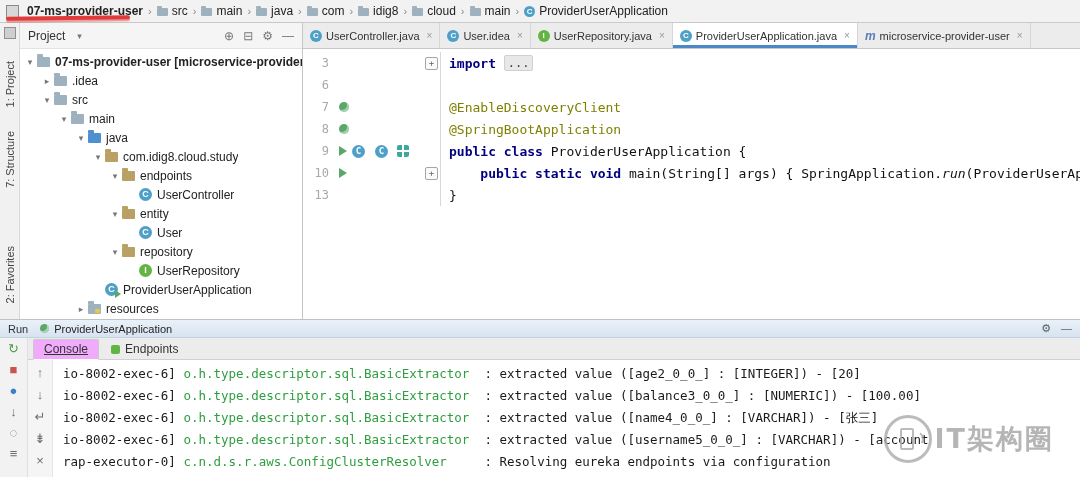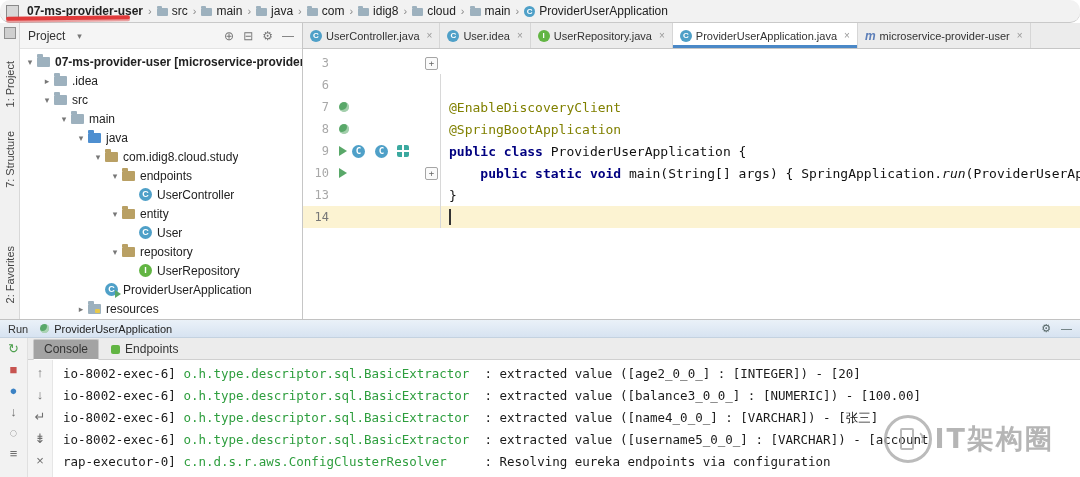--- a/index.html
+++ b/index.html
@@ -1,21 +1,21 @@
 <!DOCTYPE html>
 <html style="--keyword: #000080; --annotation: #808000; --logger-green: #2E9E3E; --caret-line: #FCF3D2; --tab-accent: #4A88C7; --annotation-red: #E03A3A; --run-green: #59A869; --class-blue: #4FA0C8; --interface-green: #62B543; --folder-gray: #9DB1BE; --folder-java: #4E8FD0; --package-tan: #B9A064;"><head>
 <meta charset="utf-8">
 <style>
   html,body{margin:0;padding:0;background:#fff;}
   #app{position:relative;width:1080px;height:477px;overflow:hidden;background:#fff;
        font-family:"Liberation Sans",sans-serif;font-size:12px;color:#222;}
 
   
   .navbar{height:22px;background:#F2F2F2;border-bottom:1px solid #C9C9C9;
-          display:flex;align-items:center;padding:0 6px;gap:4px;border-radius:10px;}
+          display:flex;align-items:center;padding:0 6px;gap:4px;}
   .win-icon{width:11px;height:11px;border:1px solid #8A8A8A;background:#D8D8D8;flex:none;margin-right:2px;}
   .nav-items{display:flex;align-items:center;gap:2px;white-space:nowrap;}
   .bc-item{display:inline-flex;align-items:center;gap:4px;padding:0 2px;cursor:pointer;}
   .bc-item.b .bc-label{font-weight:bold;}
   .bc-sep{color:#8A8A8A;font-size:11px;margin:0 1px;}
   .mini-folder{position:relative;width:11px;height:8px;background:var(--folder-gray);border-radius:1px;flex:none;margin-top:2px;}
   .mini-folder::before{content:"";position:absolute;top:-2px;left:0;width:5px;height:2px;background:inherit;border-radius:1px 1px 0 0;}
   .mini-class{width:11px;height:11px;border-radius:50%;background:var(--class-blue);color:#fff;
               font-size:8px;font-weight:bold;line-height:11px;text-align:center;flex:none;}
   .red-underline{position:absolute;left:6px;top:16px;width:124px;height:4px;border-radius:3px;
@@ -105,22 +105,22 @@
   .run-hdr-icons{margin-left:auto;display:flex;gap:10px;color:#566;font-size:11px;}
   .run-hdr-icons span{cursor:pointer;}
   .run-body{flex:1;display:flex;min-height:0;}
   .run-col1{width:27px;flex:none;background:#F2F2F2;border-right:1px solid #E0E0E0;display:flex;
             flex-direction:column;align-items:center;padding-top:4px;gap:7px;}
   .ticon-btn{font-size:13px;line-height:14px;cursor:pointer;}
   .run-right{flex:1;display:flex;flex-direction:column;min-width:0;}
   .console-tabs{height:21px;flex:none;background:#ECECEC;border-bottom:1px solid #D0D0D0;display:flex;
                 align-items:flex-end;padding-left:5px;font-size:12px;gap:2px;}
   .ctab{padding:2px 10px 3px 10px;color:#333;display:flex;align-items:center;gap:5px;cursor:pointer;}
-  .ctab.active{background:#a3a3a3;border:1px solid #C9C9C9;border-bottom:1px solid #fff;
-               border-radius:2px 2px 0 0;margin-bottom:-1px;}
+  .ctab.active{background:#f0abfc;border:1px solid #C9C9C9;border-bottom:1px solid #fff;
+               border-radius:2px 2px 0 0;margin-bottom:-1px;text-decoration:underline;}
   .ep-dot{width:9px;height:9px;background:var(--interface-green);border-radius:2px;}
   .console-row{flex:1;display:flex;min-height:0;}
   .run-col2{width:24px;flex:none;background:#F5F5F5;border-right:1px solid #E6E6E6;display:flex;
             flex-direction:column;align-items:center;padding-top:6px;gap:8px;color:#666;}
   .console{flex:1;font-family:"DejaVu Sans Mono",monospace;font-size:12.5px;line-height:22px;
            padding:3px 0 0 10px;white-space:pre;overflow:hidden;}
   .cline{white-space:pre;}
   .cpre,.cmsg{color:#1A1A1A;}
   .clog{color:var(--logger-green);cursor:pointer;}
 
@@ -311,28 +311,27 @@
             <span class="etab-label">ProviderUserApplication.java</span>
             <span class="etab-close">×</span>
           </div>
           <div class="etab">
             <span class="mvn">m</span>
             <span class="etab-label">microservice-provider-user</span>
             <span class="etab-close">×</span>
           </div>
         </div>
       <div id="codearea" class="codearea">
-          <div class="crow"><span class="lnum">3</span><span class="lgut"></span><span class="lfold has">+</span></div>
+          <div class="crow"><span class="lnum">3</span><span class="lgut"></span><span class="lfold has">+</span><span class="lcode"><span class="seg-kw">import </span><span class="seg-fold">...</span></span></div>
           <div class="crow"><span class="lnum">6</span><span class="lgut"></span><span class="lfold"></span><span class="lcode"></span></div>
           <div class="crow"><span class="lnum">7</span><span class="lgut"><span class="gi-bean"></span></span><span class="lfold"></span><span class="lcode"><span class="seg-anno">@EnableDiscoveryClient</span></span></div>
           <div class="crow"><span class="lnum">8</span><span class="lgut"><span class="gi-bean"></span></span><span class="lfold"></span><span class="lcode"><span class="seg-anno">@SpringBootApplication</span></span></div>
           <div class="crow"><span class="lnum">9</span><span class="lgut"><span class="gi-run"></span><span class="cicon class">C</span><span class="cicon class">C</span><span class="gi-grid"></span></span><span class="lfold"></span><span class="lcode"><span class="seg-kw">public class </span><span class="seg-plain">ProviderUserApplication {</span></span></div>
           <div class="crow"><span class="lnum">10</span><span class="lgut"><span class="gi-run"></span></span><span class="lfold has">+</span><span class="lcode"><span class="seg-plain">    </span><span class="seg-kw">public static void </span><span class="seg-plain">main(String[] args) { SpringApplication.</span><span class="seg-it">run</span><span class="seg-plain">(ProviderUserApplication.cl</span></span></div>
           <div class="crow"><span class="lnum">13</span><span class="lgut"></span><span class="lfold"></span><span class="lcode"><span class="seg-plain">}</span></span></div>
-          <div class="crow caret"><span class="lnum">14</span><span class="lgut"></span><span class="lfold"></span><span class="lcode"><span class="caretbar"></span></span></div>
         </div>
     </div>
   </div>
 
   <div class="runpanel">
     <div class="run-header">
       <span class="run-title">Run</span>
       <span class="run-config">
         <span class="boot-dot"></span>
         <span>ProviderUserApplication</span>

